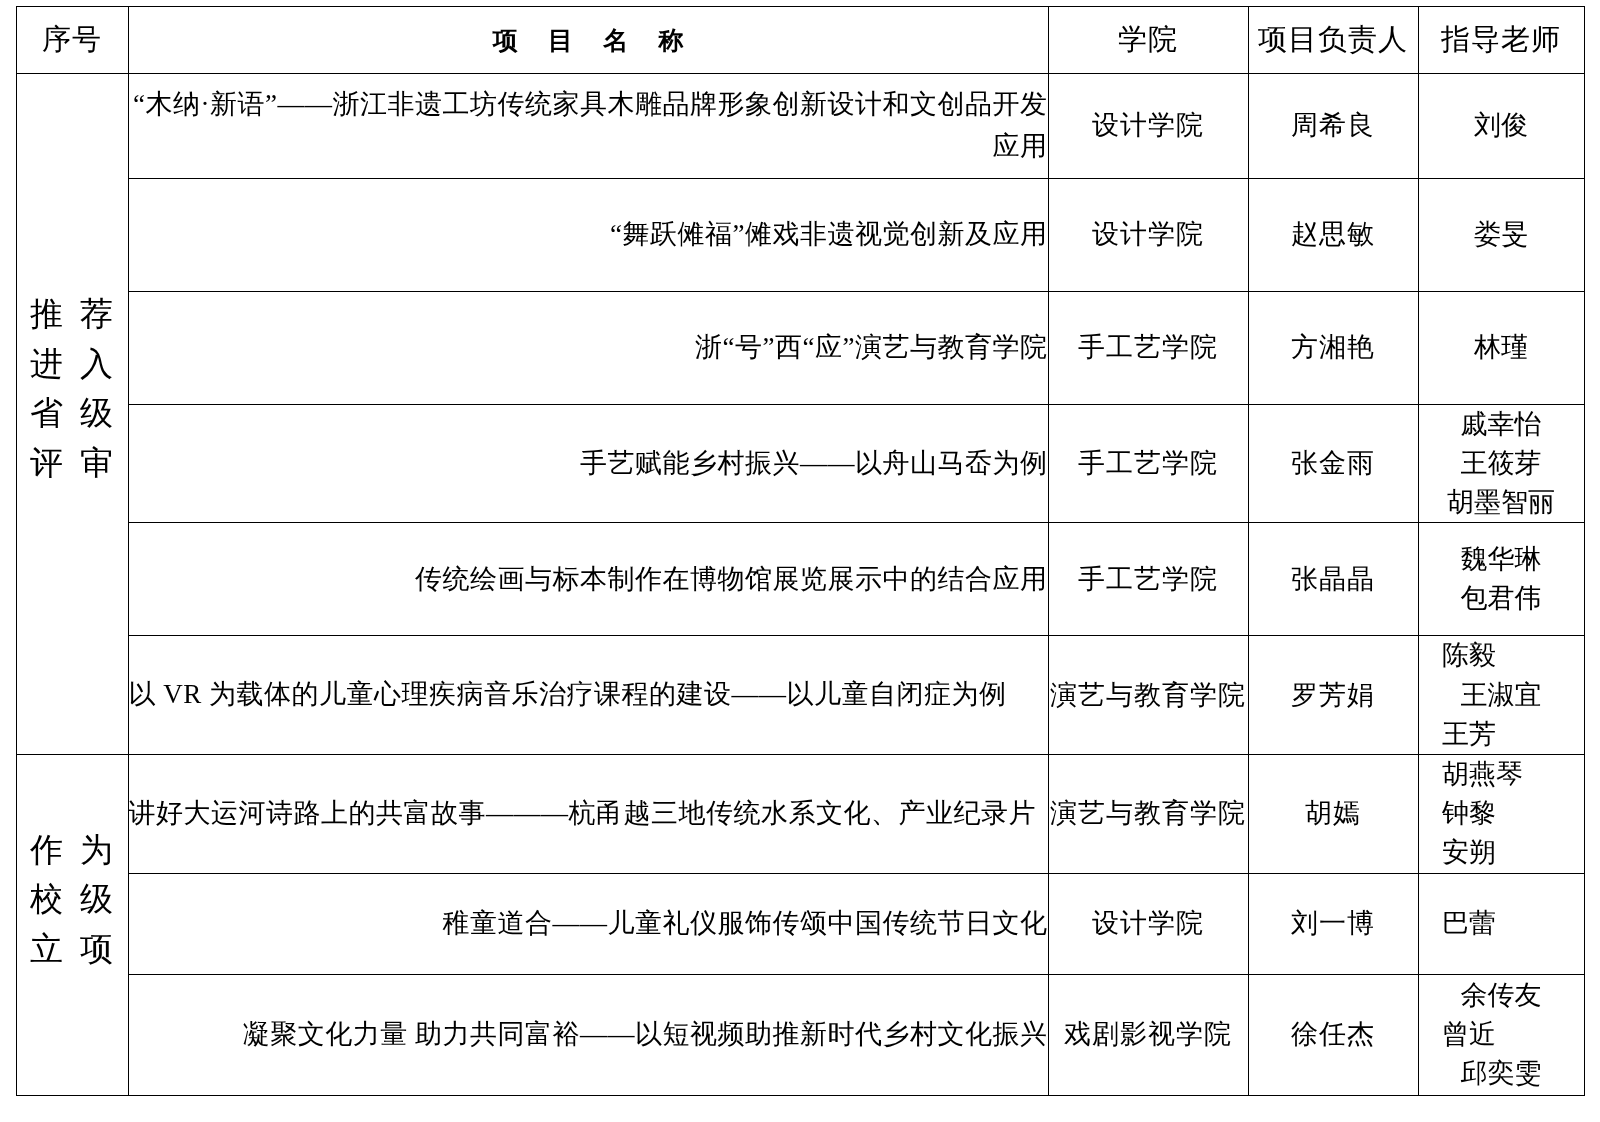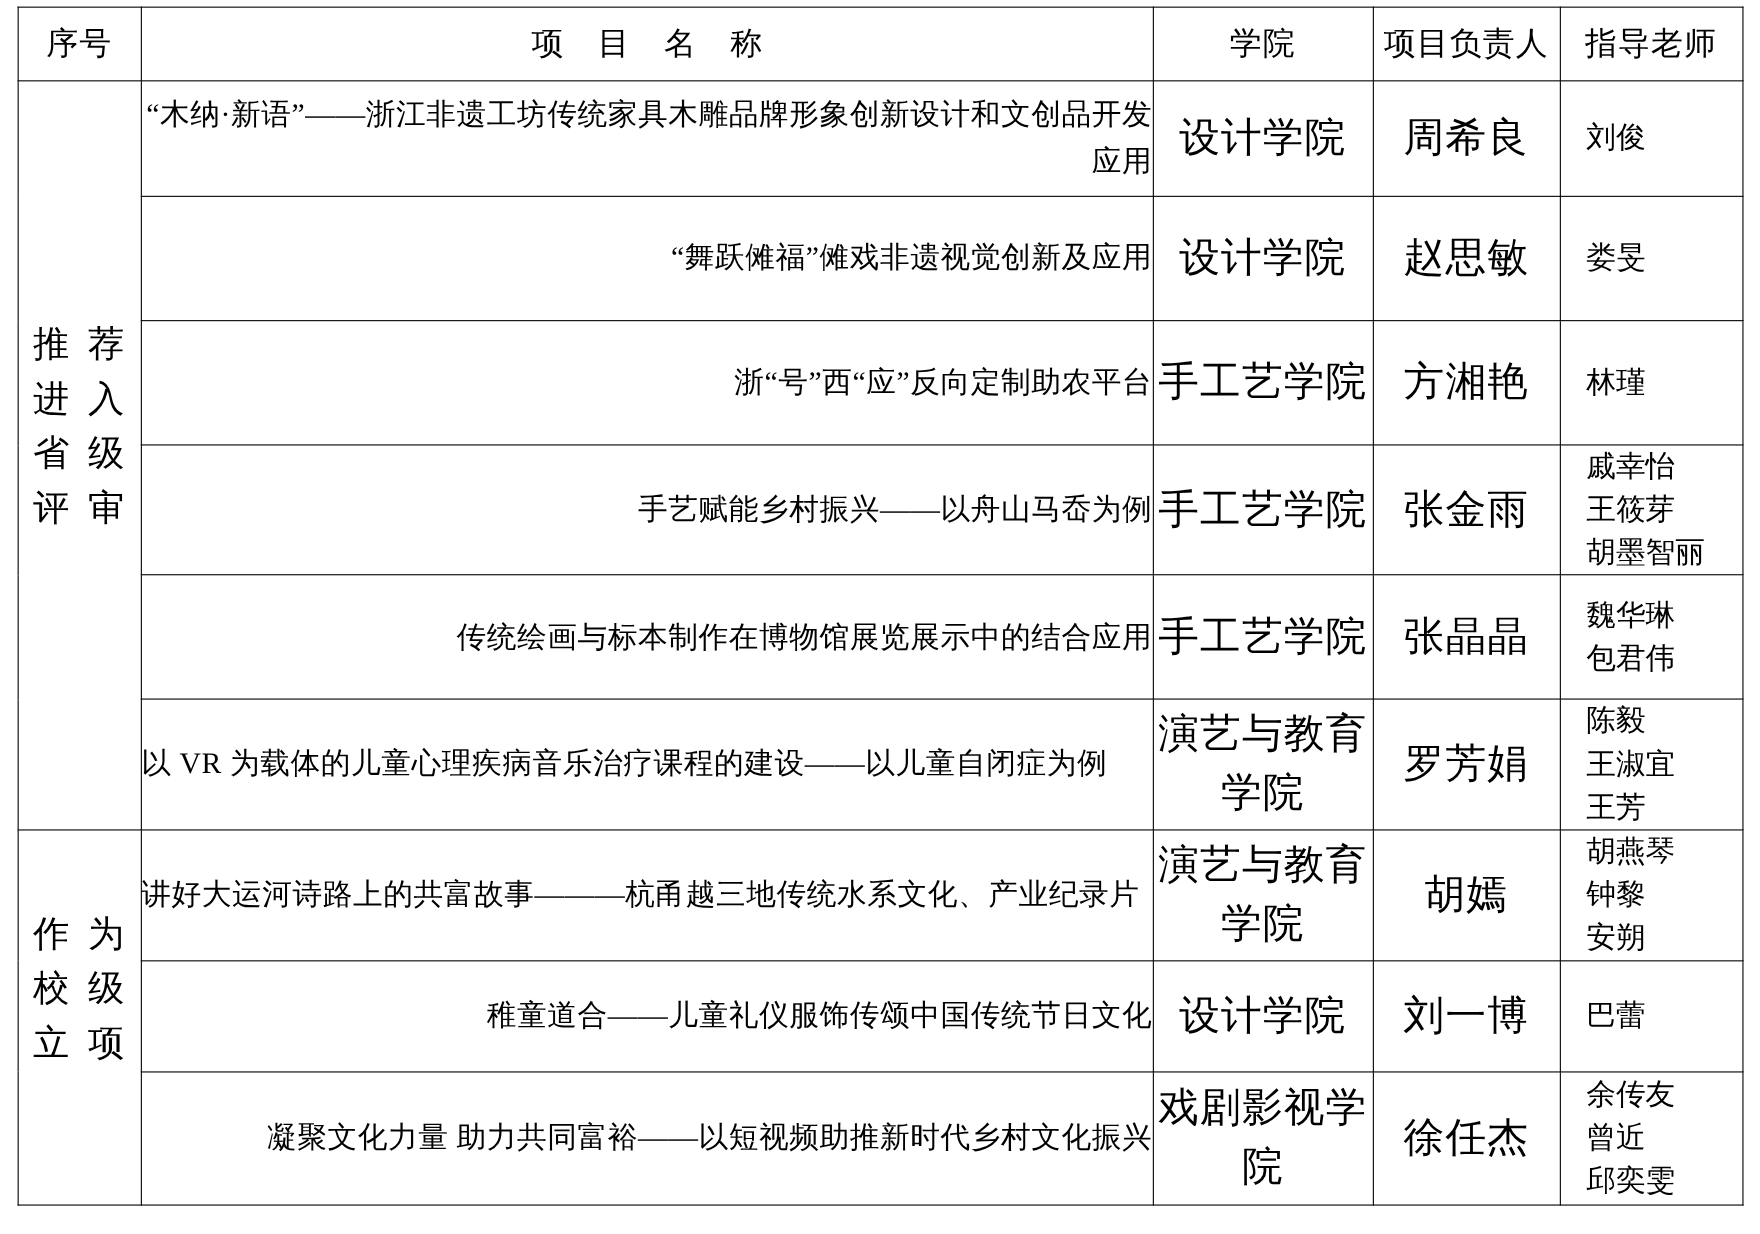--- a/index.html
+++ b/index.html
@@ -44,22 +44,22 @@
   col.c-teacher  { width: 166px; }
 
   
   .hdr td {
     height: 66px;
     font-size: 29px;
     font-weight: bold;
     letter-spacing: 1px;
   }
   .hdr .name-hdr {
-    font-size: 29px;
-    font-weight: normal;
+    font-size: 25px;
+    font-weight: bold;
     letter-spacing: 12px;
     text-indent: 12px;
   }
 
   
   .group-cell {
     font-size: 33px;
     line-height: 1.5;
     padding: 0 14px;
     letter-spacing: 1px;
@@ -76,40 +76,40 @@
   .pname {
     font-size: 27px;
     line-height: 1.55;
     padding: 16px 22px;
     letter-spacing: 0.5px;
   }
   .pname.center { text-align: right; }
   .pname.just   { text-align: justify; text-justify: inter-ideograph; margin-left: 24px; }
 
   .college, .leader {
-    font-size: 37px;
+    font-size: 27px;
     letter-spacing: 1px;
     line-height: 1.45;
     padding: 6px 4px;
   }
   .teacher {
     font-size: 27px;
     line-height: 1.45;
     padding: 8px 10px;
   }
   .teacher .t-line {
     display: block;
     width: 118px;
     margin: 0 auto;
     text-align: justify;
     word-break: break-all;
     white-space: nowrap;
   }
   .teacher .t-line.solo {
-    text-align: left;
+    text-align: center;
   }
   
   .teacher .t-line::after {
     content: "";
     display: inline-block;
     width: 100%;
   }
   .teacher .t-line.solo::after { display: none; }
 
   .group-cell .grp-txt::after {
@@ -165,21 +165,21 @@
       <tr class="r2">
         <td class="pname center">“舞跃傩福”傩戏非遗视觉创新及应用</td>
         <td class="college">设计学院</td>
         <td class="leader">赵思敏</td>
         <td class="teacher">
           <span class="t-line solo">娄旻</span>
         </td>
       </tr>
 
       <tr class="r3">
-        <td class="pname center">浙“号”西“应”反向定制助农平台</td>
+        <td class="pname center">浙“号”西“应”演艺与教育学院</td>
         <td class="college">手工艺学院</td>
         <td class="leader">方湘艳</td>
         <td class="teacher">
           <span class="t-line solo">林瑾</span>
         </td>
       </tr>
 
       <tr class="r4">
         <td class="pname center">手艺赋能乡村振兴——以舟山马岙为例</td>
         <td class="college">手工艺学院</td>

